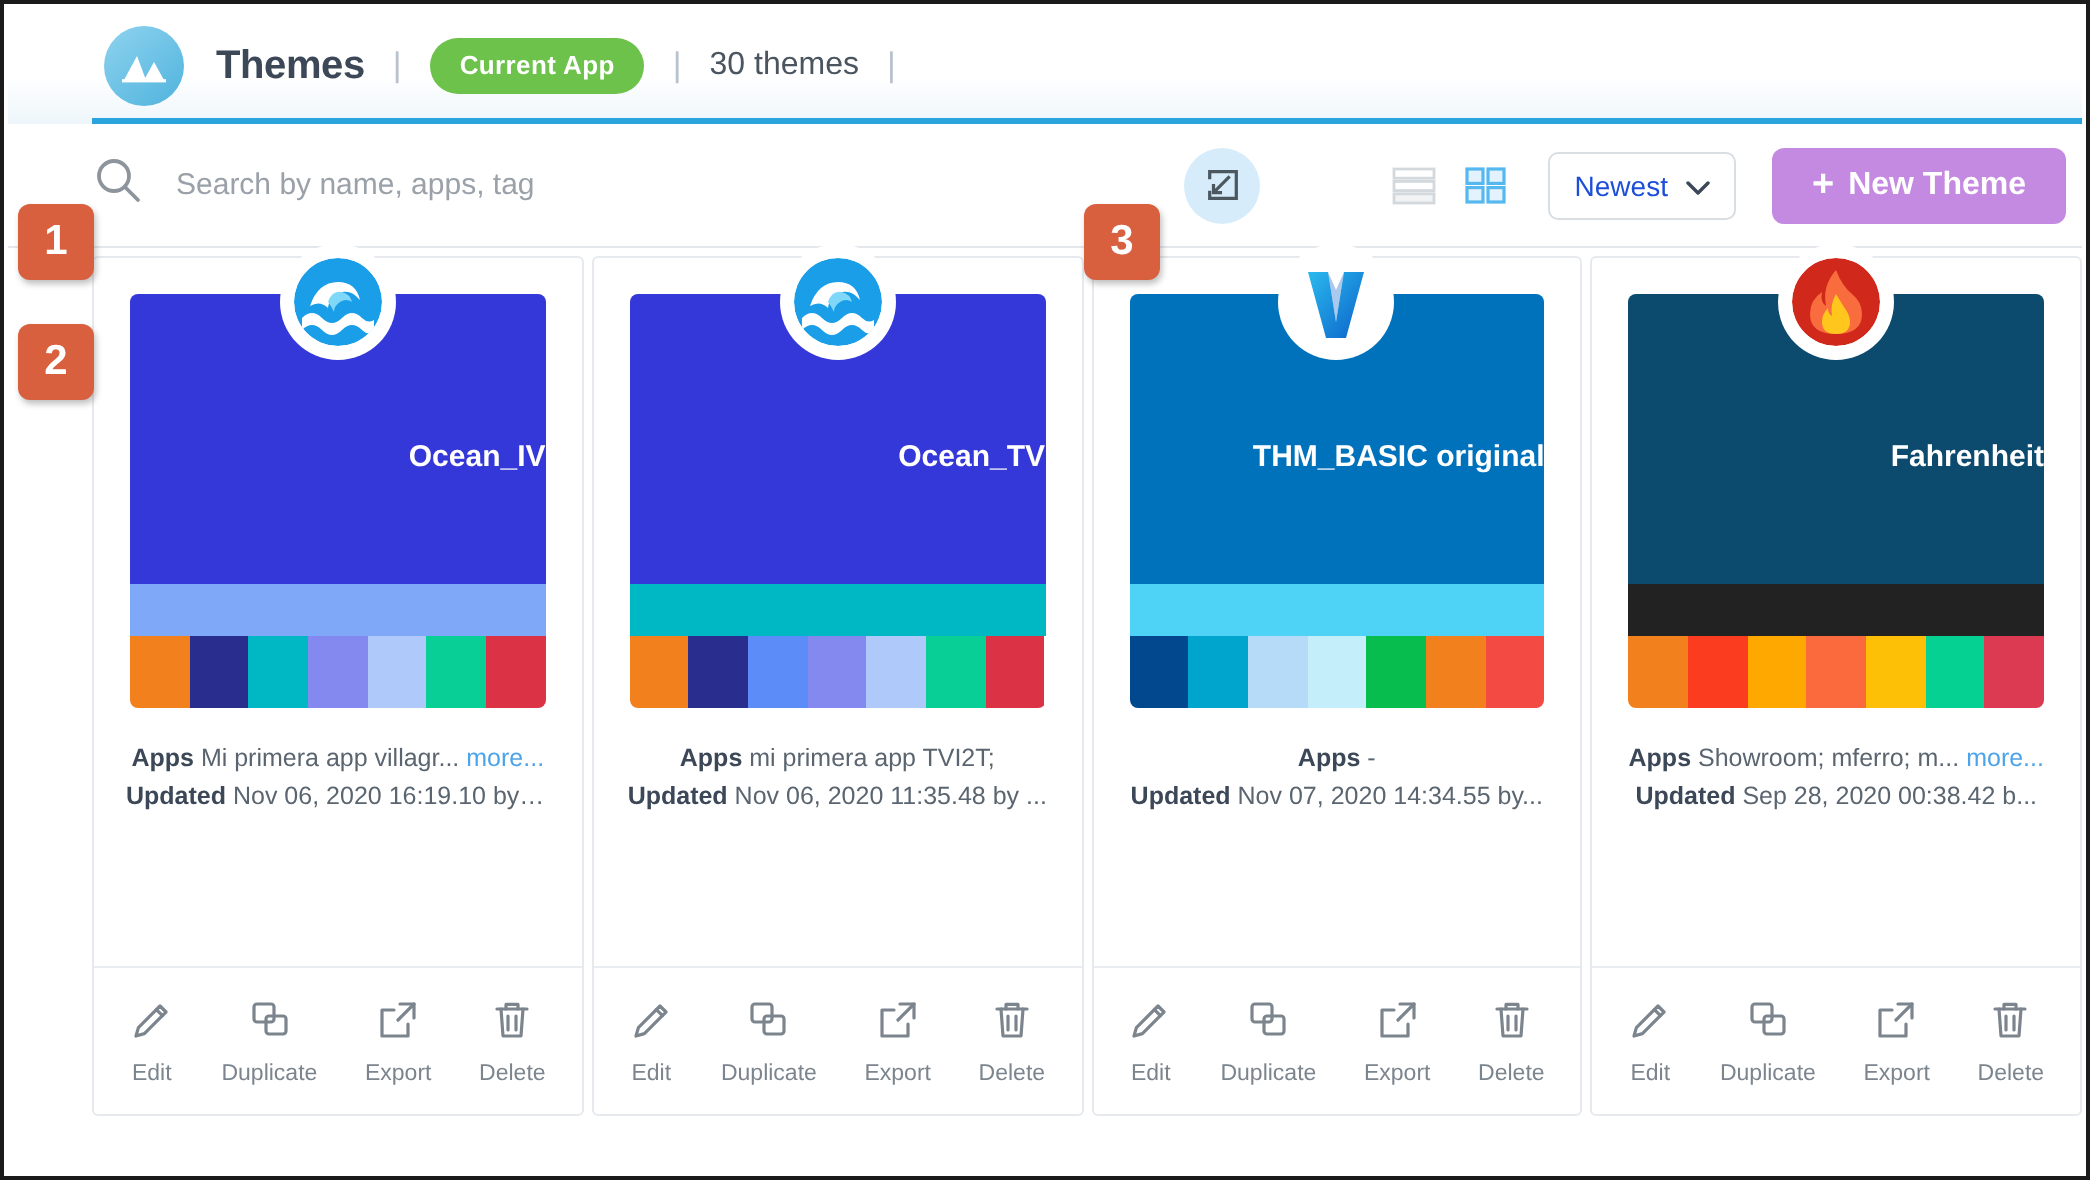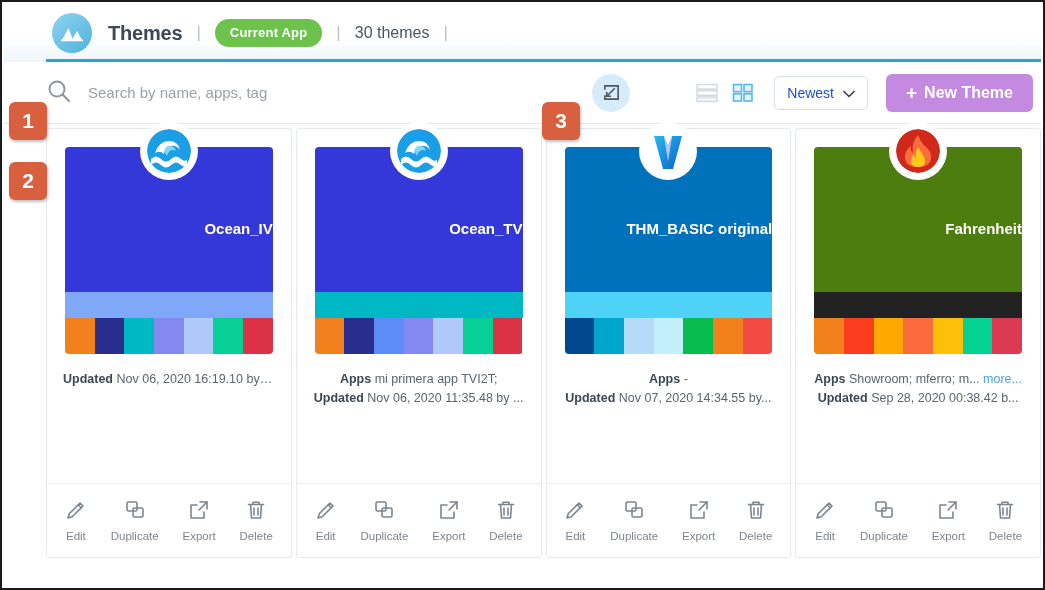--- a/index.html
+++ b/index.html
@@ -238,20 +238,25 @@
               <span style="background:#00b8c4"></span>
               <span style="background:#8389ef"></span>
               <span style="background:#afc9fb"></span>
               <span style="background:#07cf96"></span>
               <span style="background:#db3245"></span>
             </div>
       </div>
     </div>
     <div class="meta">
       <div class="meta-line">
+        <b>Apps</b>
+        <span>Mi primera app villagr...</span>
+        <span class="more-link">more...</span>
+      </div>
+      <div class="meta-line">
         <b>Updated</b>
         <span>Nov 06, 2020 16:19.10 by l...</span>
       </div>
     </div>
     <div class="actions">
       <button class="action">
         <span><svg width="22" height="22" viewBox="0 0 22 22">
                 <path d="M3 19 L4.2 14.8 L15 4 L18 7 L7.2 17.8 Z" fill="none" stroke="#7c858e" stroke-width="1.6" stroke-linecap="round" stroke-linejoin="round"></path>
                 <line x1="13.2" y1="5.8" x2="16.2" y2="8.8" fill="none" stroke="#7c858e" stroke-width="1.6" stroke-linecap="round" stroke-linejoin="round"></line>
               </svg></span>
@@ -442,21 +447,21 @@
       <div class="badge-icon">
         <div class="badge-inner">
               <svg width="44" height="44" viewBox="0 0 44 44">
       <circle cx="22" cy="22" r="22" fill="#d0281a"></circle>
       <path d="M22 6 q3 8 8 12 q5 4 5 10 q0 10 -13 10 q-13 0 -13 -10 q0 -7 6 -11 q-1 5 2 7 q-2 -10 5 -18 Z" fill="#f96c3e"></path>
       <path d="M22 18 q3 5 5 8 q2 3 2 6 q0 6 -7 6 q-7 0 -7 -6 q0 -4 3 -7 q0 3 2 4 q-1 -6 2 -11 Z" fill="#ffc61e"></path>
     </svg>
             </div>
       </div>
       <div class="thumb">
-        <div class="thumb-main" style="background:#4d7c0f">
+        <div class="thumb-main" style="background:#0c4a6e">
           <span>Fahrenheit</span>
         </div>
         <div class="thumb-band" style="background:#222222"></div>
         <div class="swatches">
               <span style="background:#f2811d"></span>
               <span style="background:#fc3c1e"></span>
               <span style="background:#ffa800"></span>
               <span style="background:#fb6a3c"></span>
               <span style="background:#fdc006"></span>
               <span style="background:#05d192"></span>

